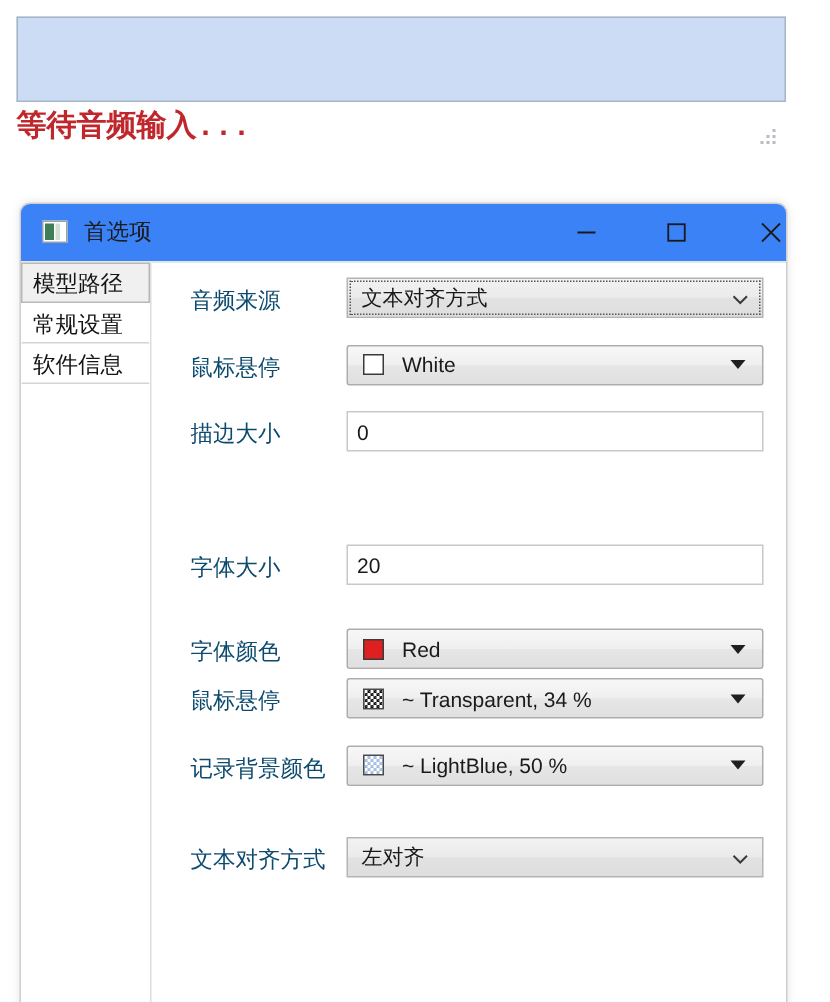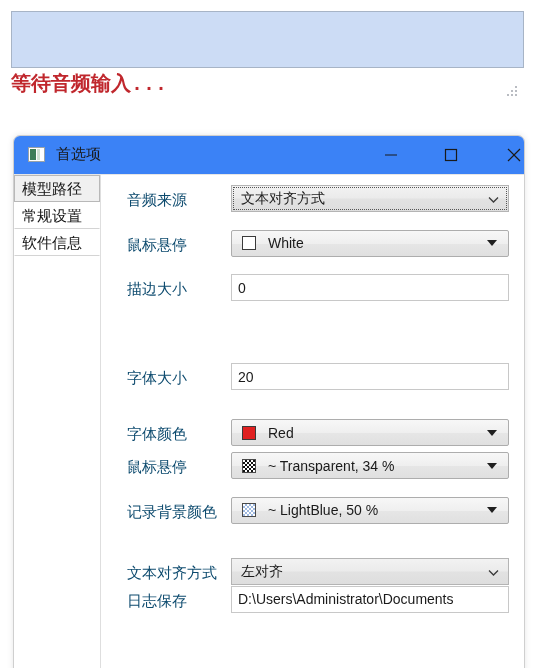--- a/index.html
+++ b/index.html
@@ -366,22 +366,16 @@
         </div>
         <div class="form-row" style="top: 378px;">
           <div class="row-label">文本对齐方式</div>
           <div class="field combo-native">
             <span class="combo-label">左对齐</span>
             <span class="chev"><svg width="11" height="8" viewBox="0 0 11 8">
                 <polyline points="1,1.5 5.5,6 10,1.5" fill="none" stroke="#3a3a3a" stroke-width="1.3"></polyline>
               </svg></span>
           </div>
         </div>
-        <div class="form-row" style="top: 405.5px;">
-          <div class="row-label">日志保存</div>
-          <div class="field textbox">
-            <span>D:\Users\Administrator\Documents</span>
-          </div>
-        </div>
       </div>
   </div>
 
 </div>
 
 </body></html>

